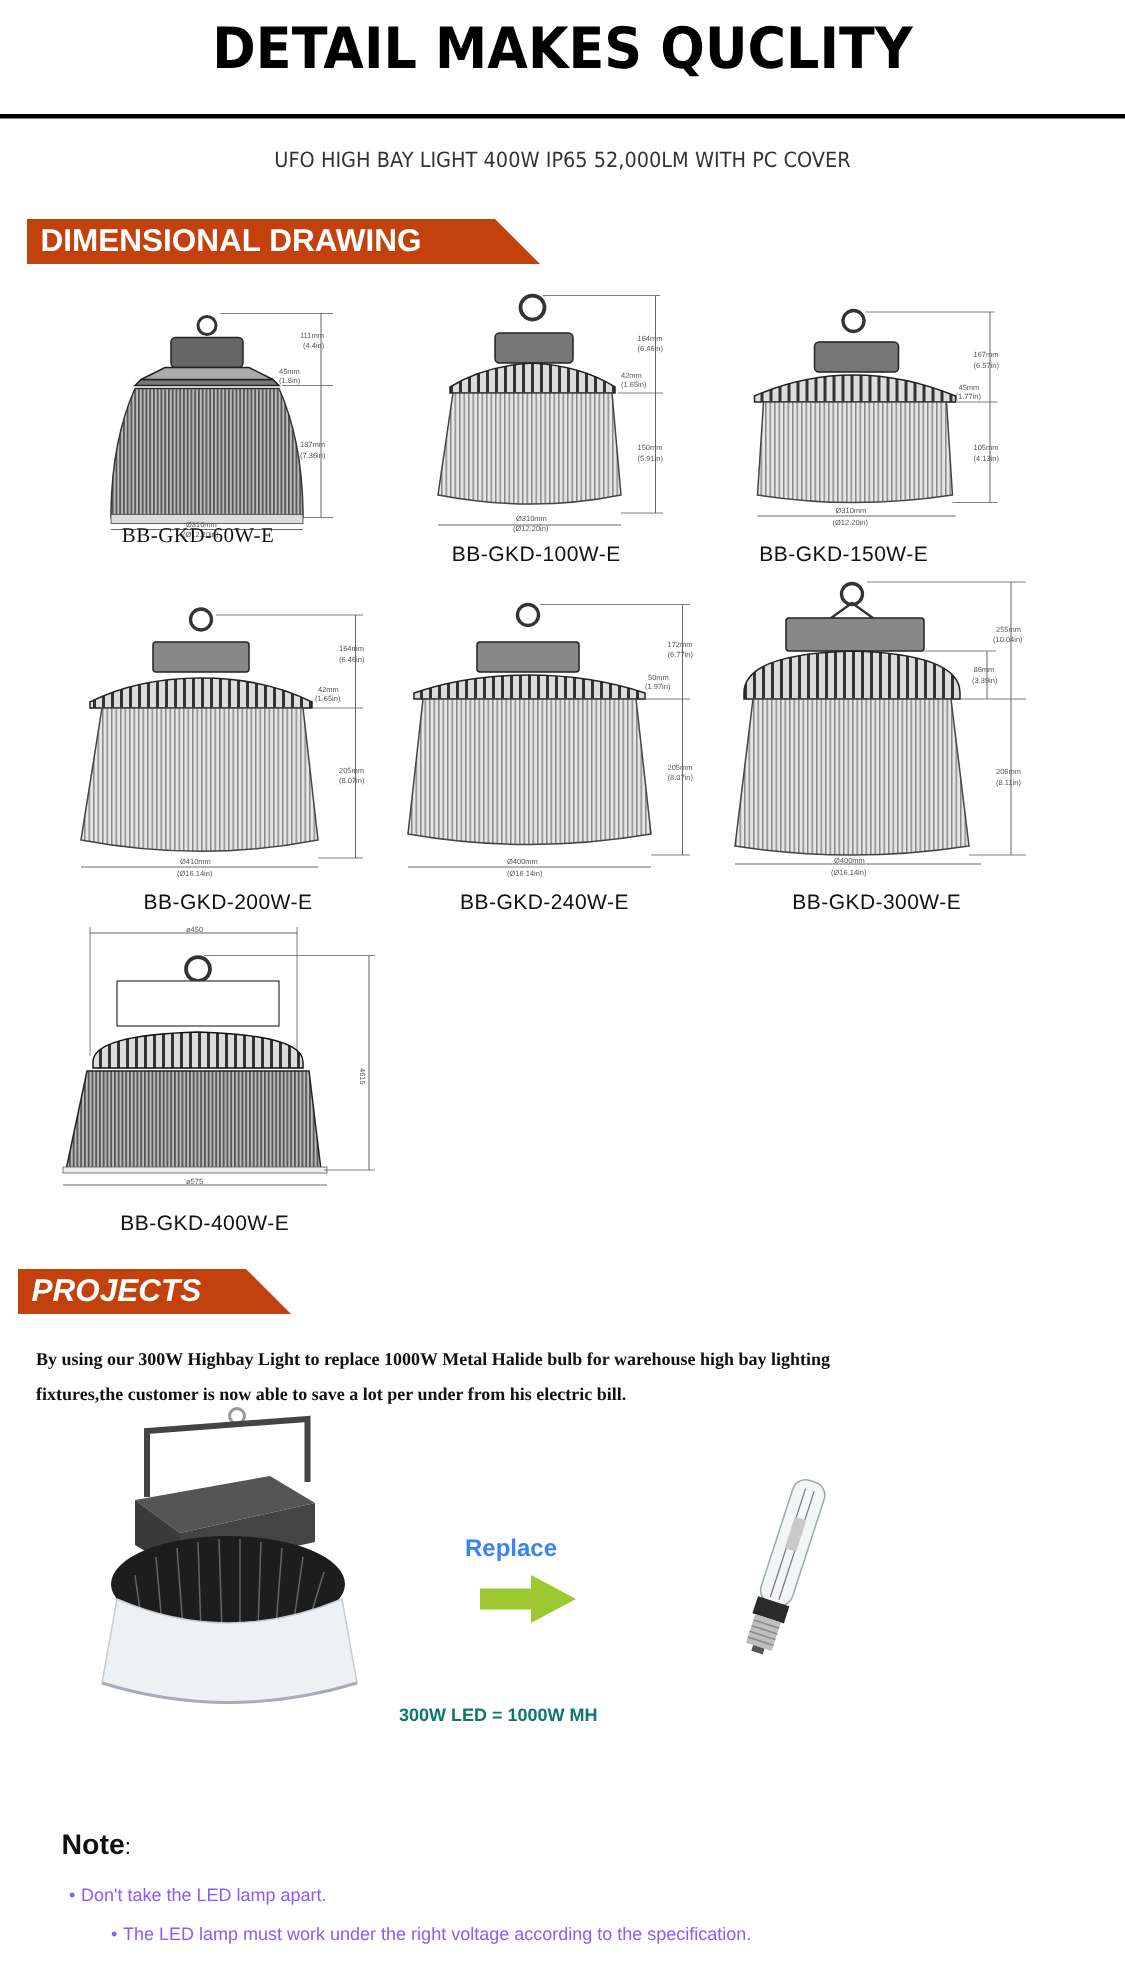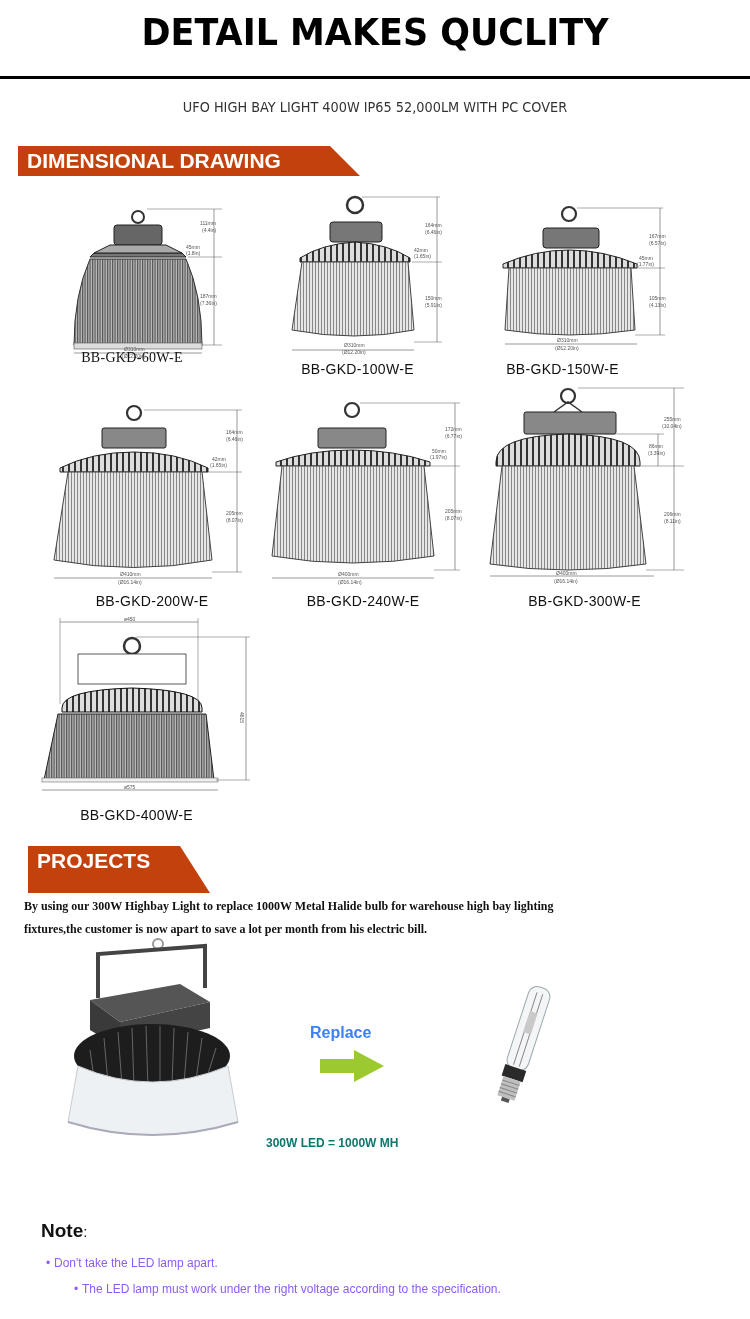--- a/index.html
+++ b/index.html
@@ -239,24 +239,24 @@
     <line x1="100" y1="25" x2="214" y2="25" stroke="#555" stroke-width="0.5"></line>
     <line x1="210" y1="25" x2="210" y2="168" stroke="#555" stroke-width="0.6"></line>
     <line x1="180" y1="168" x2="214" y2="168" stroke="#555" stroke-width="0.5"></line>
     <text class="dim-text" x="204" y="100" transform="rotate(90 204 100)">4615</text>
     <line x1="6" y1="178" x2="182" y2="178" stroke="#555" stroke-width="0.6"></line>
     <text class="dim-text" x="88" y="177">ø575</text>
   </svg>
 </div>
 <div class="model-label" style="left:64px; top:807px; width:145px;">BB-GKD-400W-E</div>
 
-<div class="section-banner" style="left:28px; top:846px; width:182px; height:47px;">PROJECTS</div>
+<div class="section-banner" style="left:12px; top:846px; width:182px; height:30px;font-style:italic;">PROJECTS</div>
 
 <div class="projects-text" style="top:899px;">By using our 300W Highbay Light to replace 1000W Metal Halide bulb for  warehouse high bay lighting</div>
-<div class="projects-text" style="top:922px;">fixtures,the customer is now apart to save a lot per month from his electric bill.</div>
+<div class="projects-text" style="top:922px;">fixtures,the customer is now able to save a lot per under from his electric bill.</div>
 
 <div class="drawing" style="left:60px; top:938px;">
   <svg width="180" height="200" viewBox="0 0 180 200">
     <circle cx="98" cy="6" r="5" fill="none" stroke="#999" stroke-width="2"></circle>
     <path d="M38 60 L38 16 L145 8 L145 50" fill="none" stroke="#444" stroke-width="4"></path>
     <path d="M30 62 L120 46 L150 64 L60 84 Z" fill="#555"></path>
     <path d="M30 62 L60 84 L60 110 L30 92 Z" fill="#3a3a3a"></path>
     <path d="M60 84 L150 64 L150 90 L60 110 Z" fill="#444"></path>
     <ellipse cx="92" cy="118" rx="78" ry="32" fill="#1d1d1d"></ellipse>
     <g stroke="#666" stroke-width="1">

